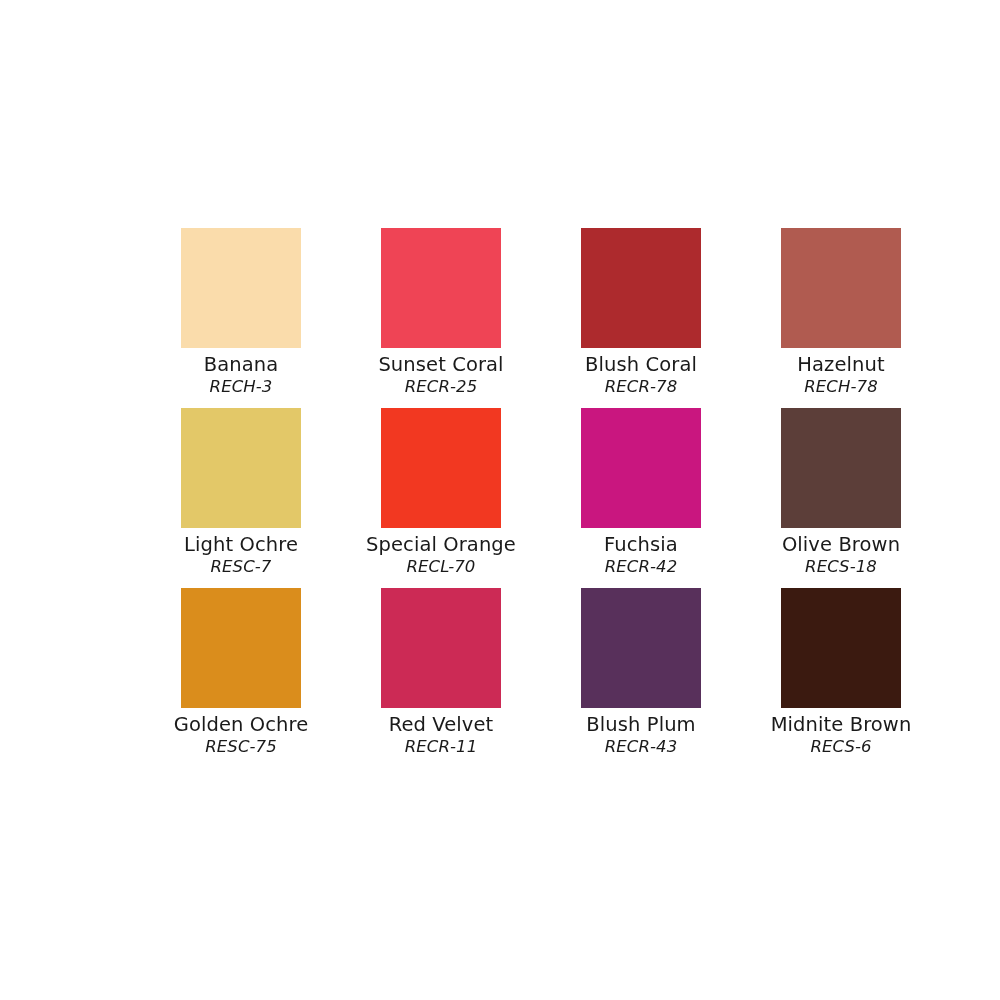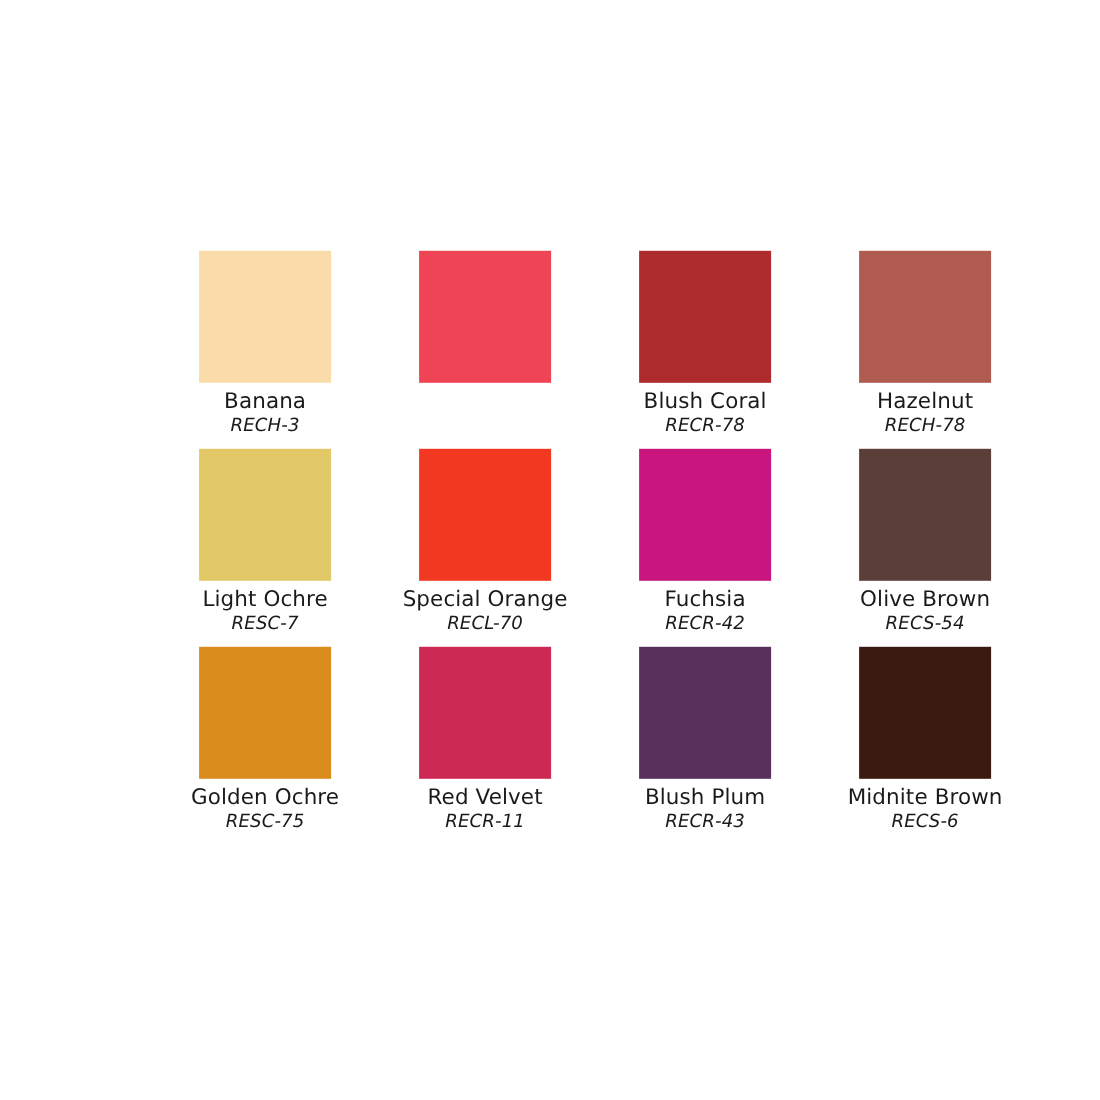--- a/index.html
+++ b/index.html
@@ -77,20 +77,24 @@
 <div id="palette-grid">
     <div class="swatch-cell">
       <div class="swatch-chip" style="background-color: rgb(250, 220, 171);"></div>
       <div class="swatch-label-group">
         <span class="swatch-name">Banana</span>
         <span class="swatch-code">RECH-3</span>
       </div>
     </div>
     <div class="swatch-cell">
       <div class="swatch-chip" style="background-color: rgb(239, 68, 85);"></div>
+      <div class="swatch-label-group">
+        <span class="swatch-name">Sunset Coral</span>
+        <span class="swatch-code">RECR-25</span>
+      </div>
     </div>
     <div class="swatch-cell">
       <div class="swatch-chip" style="background-color: rgb(173, 42, 45);"></div>
       <div class="swatch-label-group">
         <span class="swatch-name">Blush Coral</span>
         <span class="swatch-code">RECR-78</span>
       </div>
     </div>
     <div class="swatch-cell">
       <div class="swatch-chip" style="background-color: rgb(176, 91, 80);"></div>
@@ -117,21 +121,21 @@
       <div class="swatch-chip" style="background-color: rgb(201, 22, 127);"></div>
       <div class="swatch-label-group">
         <span class="swatch-name">Fuchsia</span>
         <span class="swatch-code">RECR-42</span>
       </div>
     </div>
     <div class="swatch-cell">
       <div class="swatch-chip" style="background-color: rgb(92, 62, 57);"></div>
       <div class="swatch-label-group">
         <span class="swatch-name">Olive Brown</span>
-        <span class="swatch-code">RECS-54</span>
+        <span class="swatch-code">RECS-18</span>
       </div>
     </div>
     <div class="swatch-cell">
       <div class="swatch-chip" style="background-color: rgb(218, 141, 28);"></div>
       <div class="swatch-label-group">
         <span class="swatch-name">Golden Ochre</span>
         <span class="swatch-code">RESC-75</span>
       </div>
     </div>
     <div class="swatch-cell">

